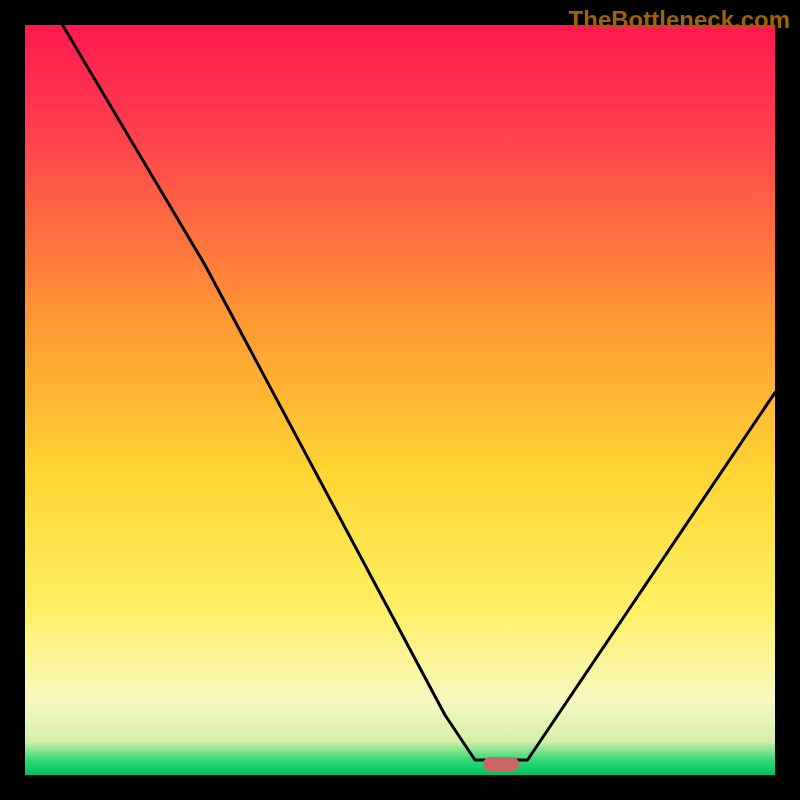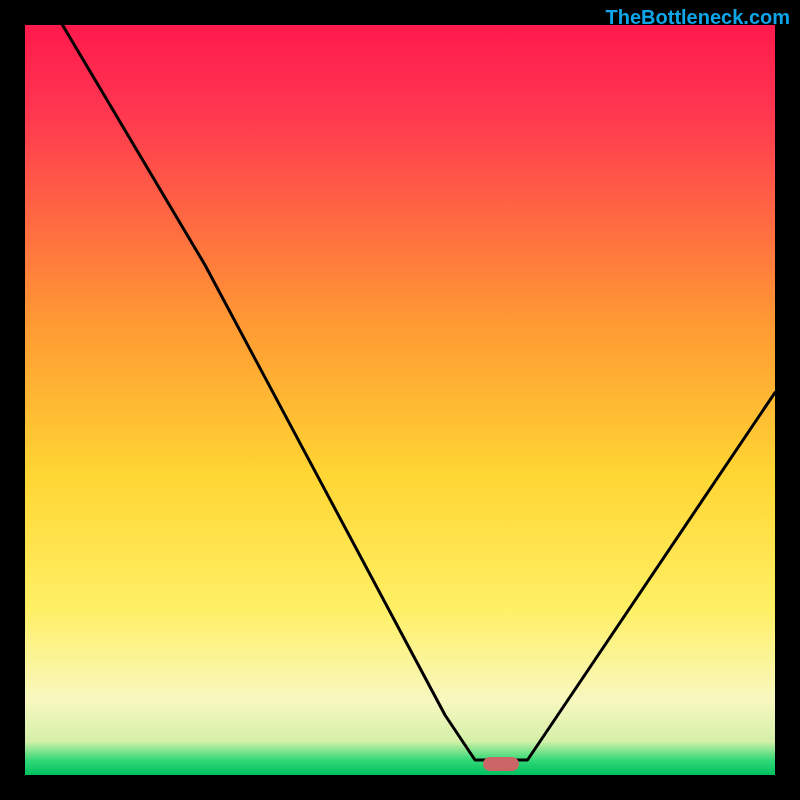--- a/index.html
+++ b/index.html
@@ -8,23 +8,23 @@
     width: 800px;
     height: 800px;
     background: #000;
     position: relative;
     overflow: hidden;
   }
   .watermark {
     position: absolute;
     top: 6px;
     right: 10px;
-    color: #0ea5e9;
+    color: #a16207;
     font-family: Arial, Helvetica, sans-serif;
-    font-size: 20px;
+    font-size: 24px;
     font-weight: bold;
     z-index: 3;
   }
   .plot {
     position: absolute;
     left: 25px;
     top: 25px;
     width: 750px;
     height: 750px;
     z-index: 1;

